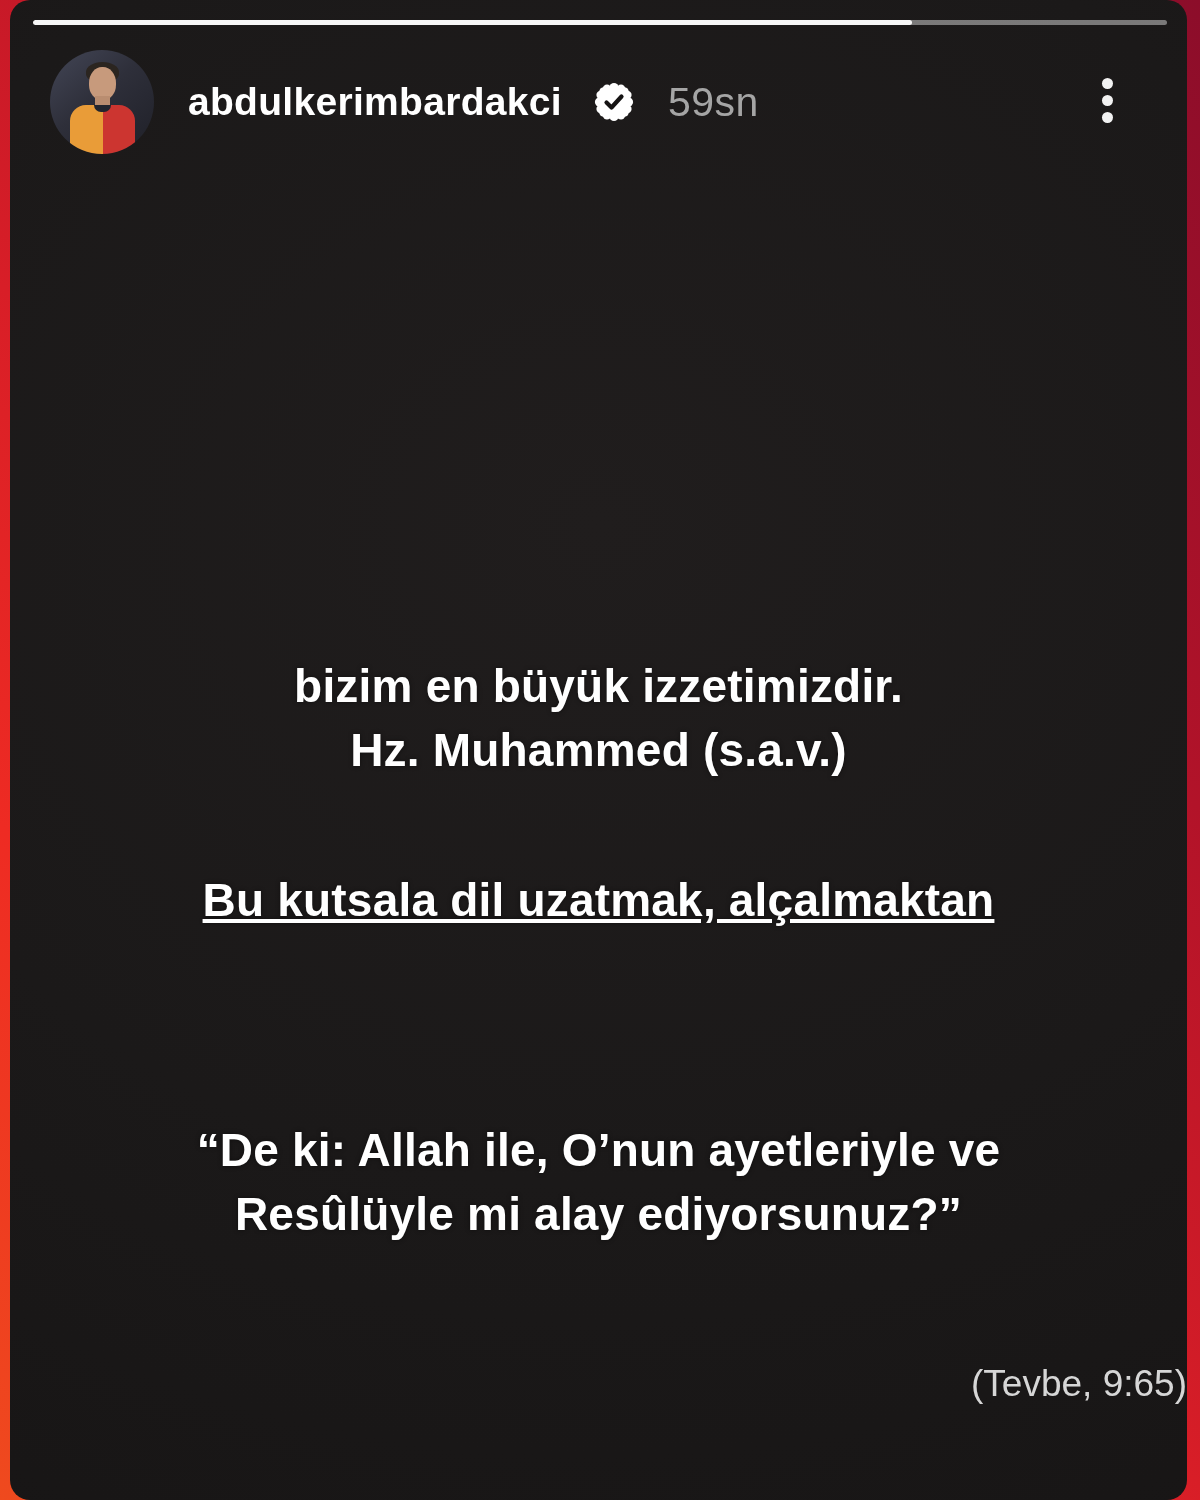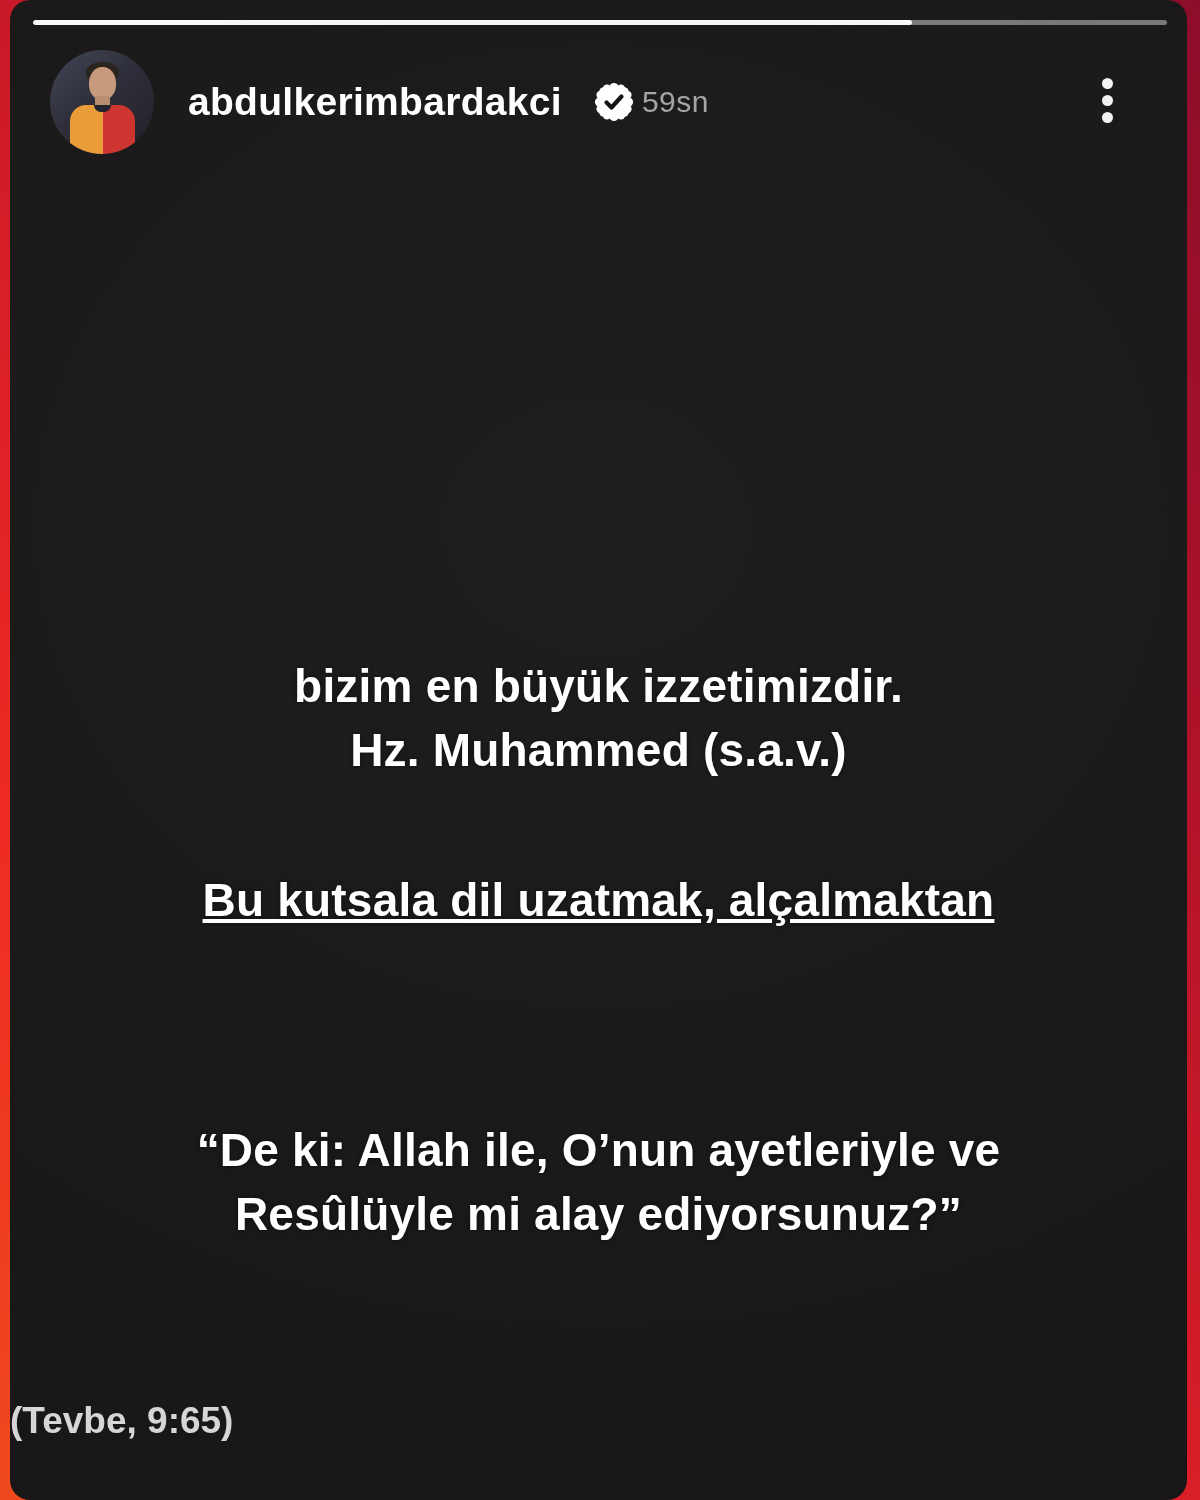--- a/index.html
+++ b/index.html
@@ -67,22 +67,23 @@
     font-weight: bold;
     letter-spacing: 0.3px;
     white-space: nowrap;
   }
   .badge {
     margin-left: 24px;
     width: 40px; height: 40px;
     flex: 0 0 auto;
   }
   .timestamp {
+    margin-left: 26px;
     color: #a5a5a5;
-    font-size: 30px;
+    font-size: 41px;
     font-weight: 400;
     letter-spacing: 0.5px;
   }
   .kebab {
     position: absolute;
     left: 1088px; top: 74px;
     display: flex;
     flex-direction: column;
     gap: 6px;
     padding: 4px;
@@ -101,24 +102,24 @@
     line-height: 64px;
     letter-spacing: 0.2px;
     text-shadow: 0 0 5px rgba(0,0,0,0.45);
   }
   .block-1 { top: 654px; }
   .block-2 { top: 868px; text-decoration: underline; }
   .block-3 { top: 1118px; }
   .citation {
     position: absolute;
     left: 0; right: 0;
-    top: 1396px;
-    text-align: left;
+    top: 1359px;
+    text-align: right;
     color: #d6d6d6;
-    font-weight: bold;
+    font-weight: normal;
     font-size: 37px;
     line-height: 50px;
   }
 </style>
 </head>
 <body>
 
 <div class="story-card">
 
   <div class="progress-track">

